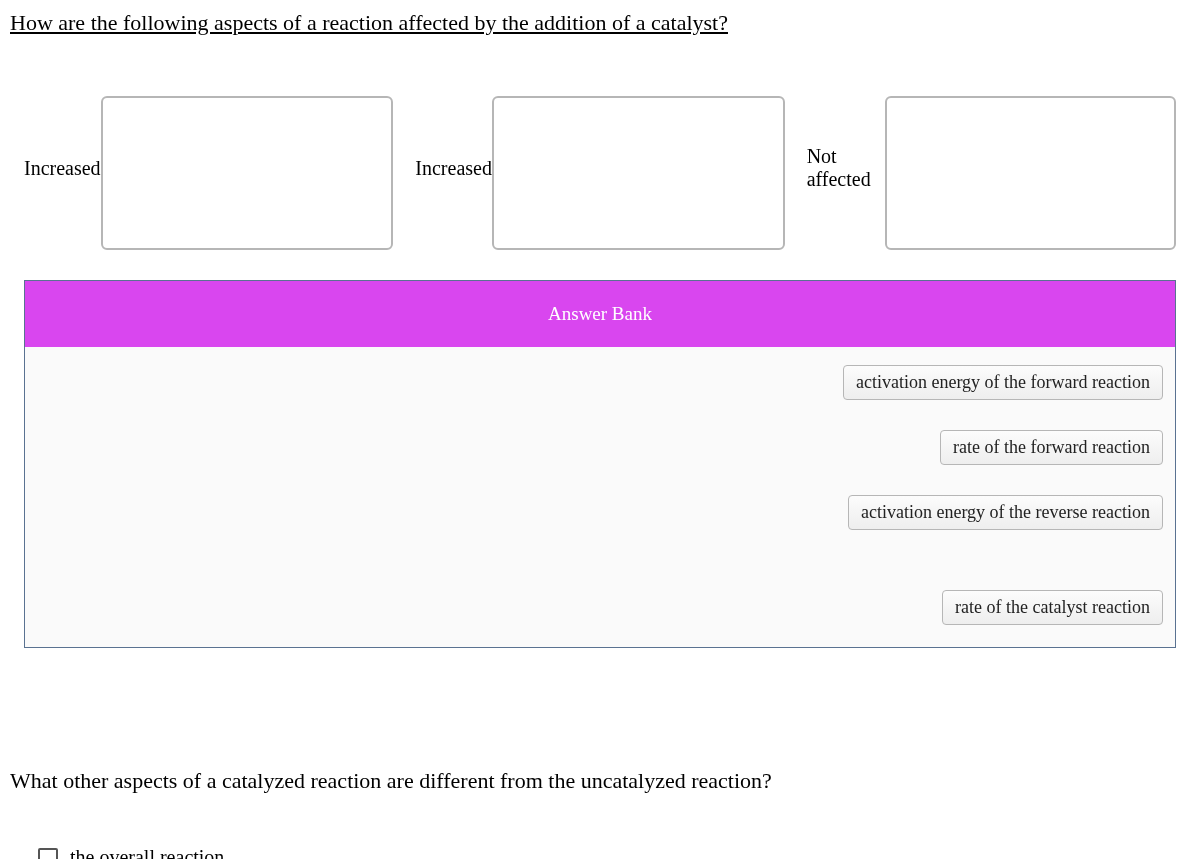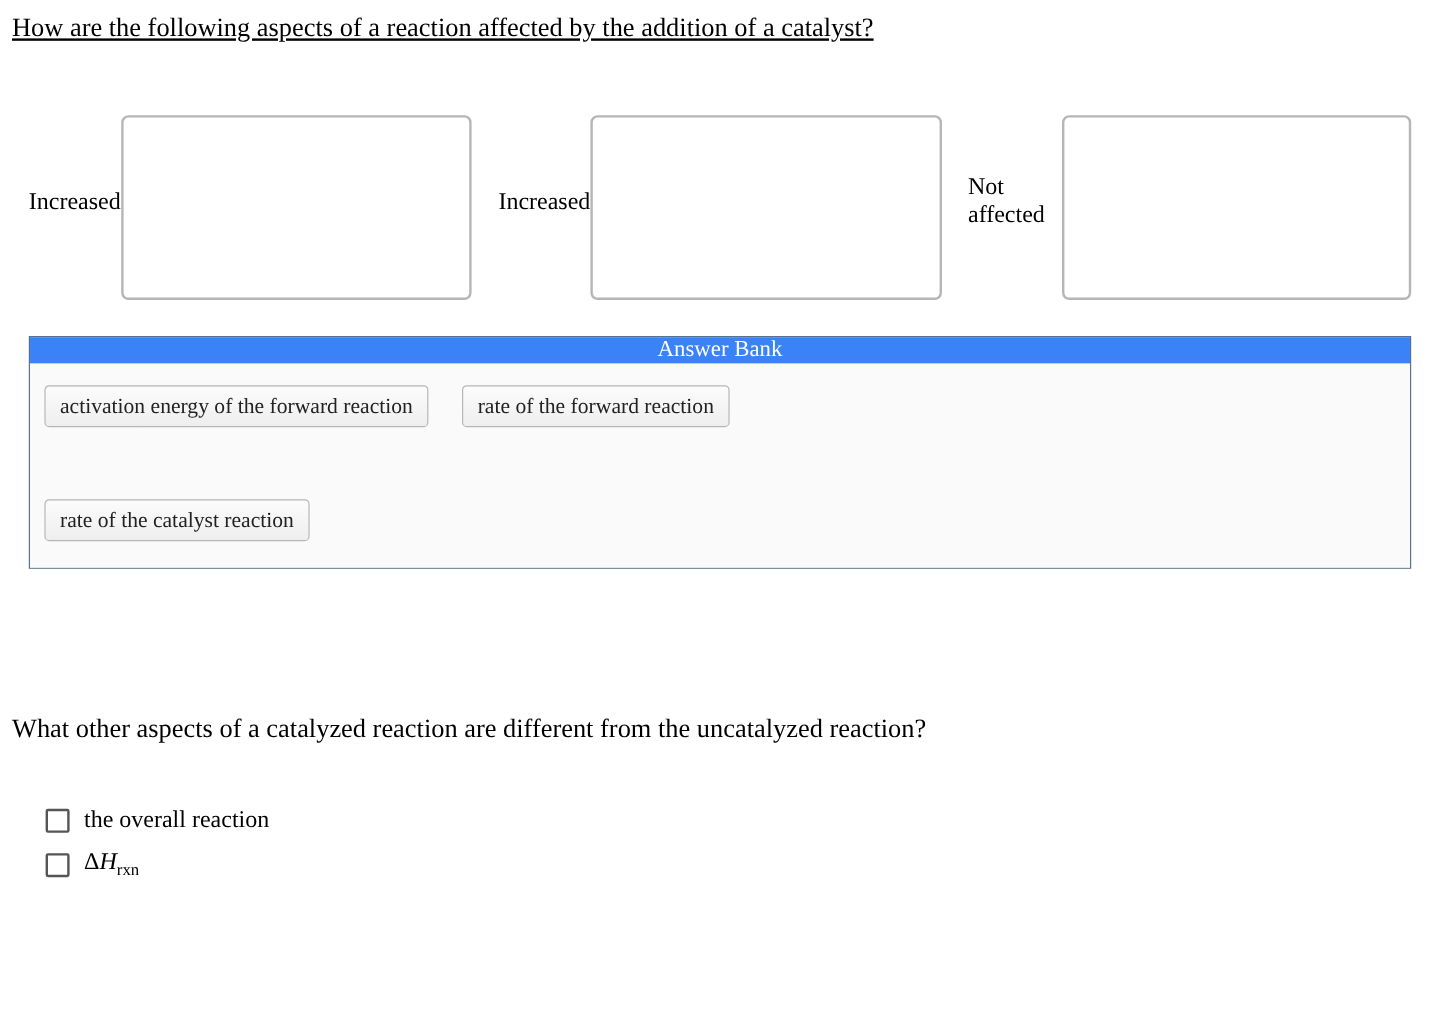--- a/index.html
+++ b/index.html
@@ -36,33 +36,34 @@
     height: 154px;
     border: 2px solid #b6b6b6;
     border-radius: 6px;
     background: #fff;
   }
   .bank {
     margin: 0 14px;
     border: 1px solid #5a7291;
   }
   .bank-header {
-    background: #3b82f6;
+    background: #d946ef;
     color: #fff;
     text-align: center;
-    padding: 0 0;
+    padding: 22px 0;
     font-size: 19px;
   }
   .bank-body {
     background: #fafafa;
     padding: 18px 12px 22px 12px;
     display: flex;
     flex-wrap: wrap;
     gap: 30px 28px;
     align-items: flex-end;
+    flex-direction: column;
   }
   .chip {
     background: linear-gradient(#fcfcfc, #eeeeee);
     border: 1px solid #b6b6b6;
     border-radius: 4px;
     padding: 6px 12px;
     font-size: 18px;
     color: #222;
     cursor: grab;
     white-space: nowrap;
@@ -112,20 +113,21 @@
     <div class="cat-label">Not affected</div>
     <div class="dropzone"></div>
   </div>
 </div>
 
 <div class="bank">
   <div class="bank-header">Answer Bank</div>
   <div class="bank-body">
     <div class="chip">activation energy of the forward reaction</div>
     <div class="chip">rate of the forward reaction</div>
+    <div class="chip">activation energy of the reverse reaction</div>
     <div class="chip-break"></div>
     <div class="chip">rate of the catalyst reaction</div>
   </div>
 </div>
 
 <div class="q2">What other aspects of a catalyzed reaction are different from the uncatalyzed reaction?</div>
 
 <div class="options">
   <div class="option">
     <span class="checkbox"></span>

